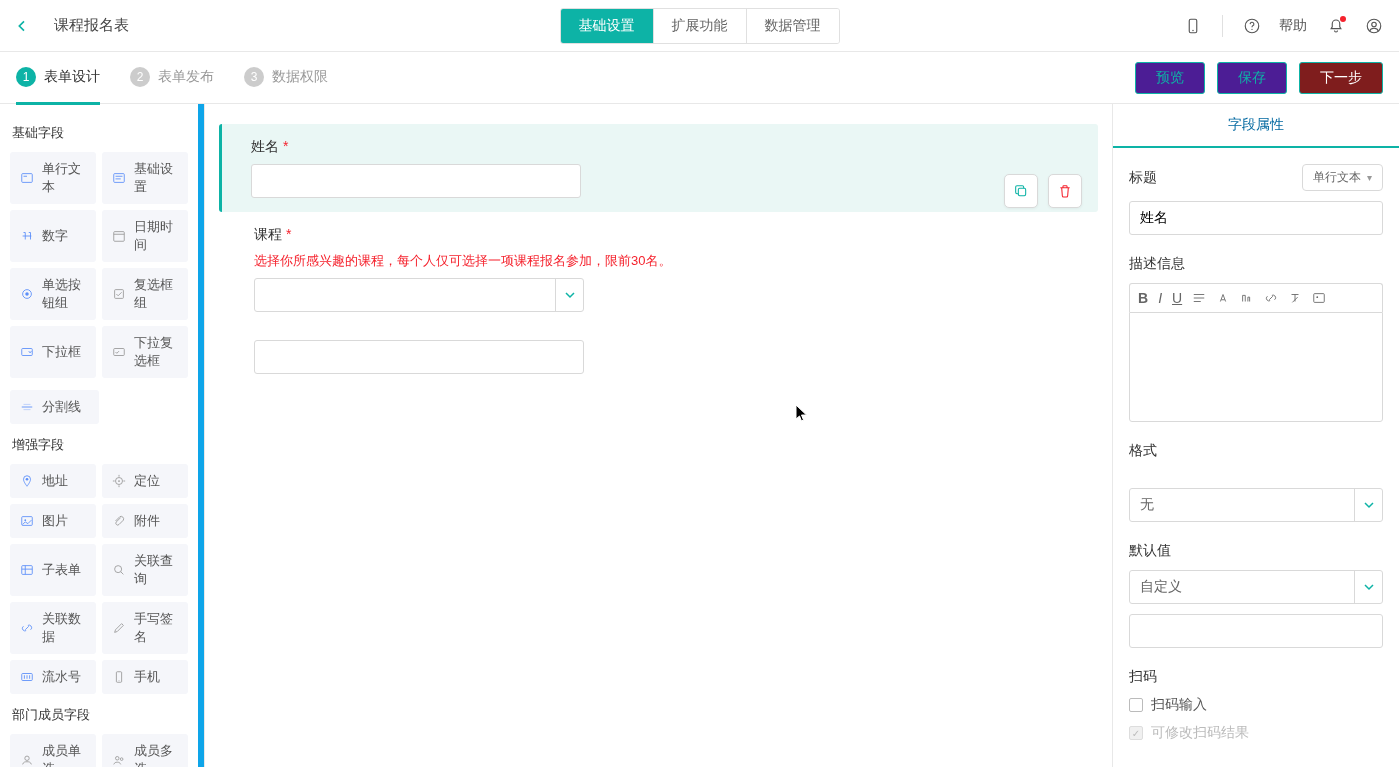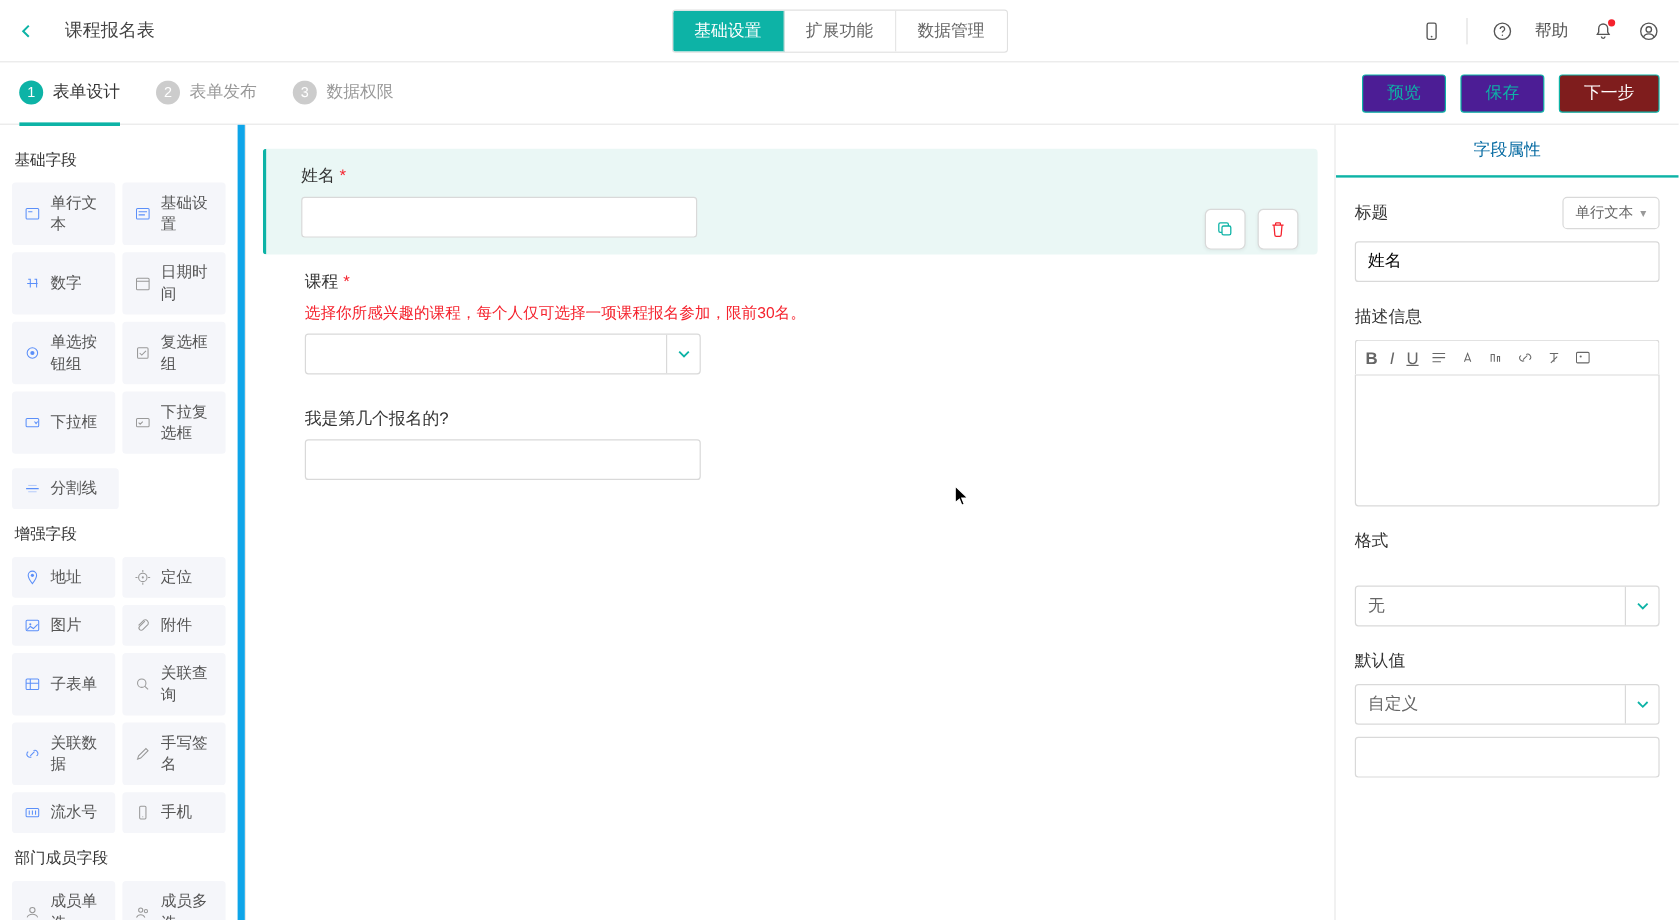--- a/index.html
+++ b/index.html
@@ -581,23 +581,20 @@
       <div class="select-input">
         <div class="select-caret">
           <svg width="10" height="10" viewBox="0 0 10 10">
               <path d="M1 3l4 4 4-4" fill="none" stroke="currentColor" stroke-width="1.5"></path>
             </svg>
         </div>
       </div>
     </div>
 
     <div class="form-field">
-      <div class="field-label">
-          <span>我是第几个报名的?</span>
-        </div>
       <input class="text-input" style="">
     </div>
   </div>
 
   <div class="right-panel">
     <div class="rp-tabs">
       <div class="rp-tab active">字段属性</div>
     </div>
     <div class="rp-body">
 
@@ -677,20 +674,31 @@
           <span>自定义</span>
           <div class="caret-box">
               <svg width="10" height="10" viewBox="0 0 10 10">
                 <path d="M1 3l4 4 4-4" fill="none" stroke="currentColor" stroke-width="1.5"></path>
               </svg>
             </div>
         </div>
         <input class="rp-input" style="">
       </div>
 
+      <div class="rp-row" style="margin-bottom:6px">
+        <div class="rp-label" style="margin-bottom:10px">扫码</div>
+        <div class="chk-row">
+          <div class="chk"></div>
+          <span>扫码输入</span>
+        </div>
+        <div class="chk-row disabled">
+          <div class="chk disabled"></div>
+          <span>可修改扫码结果</span>
+        </div>
+      </div>
 
     </div>
   </div>
 
 </div>
 
 <svg class="cursor-arrow" viewBox="0 0 14 18">
   <path d="M1 1l0 14 3.5-3 2 5 2-1-2-5 5 0z" fill="#000" stroke="#fff" stroke-width="1"></path>
 </svg>
 

